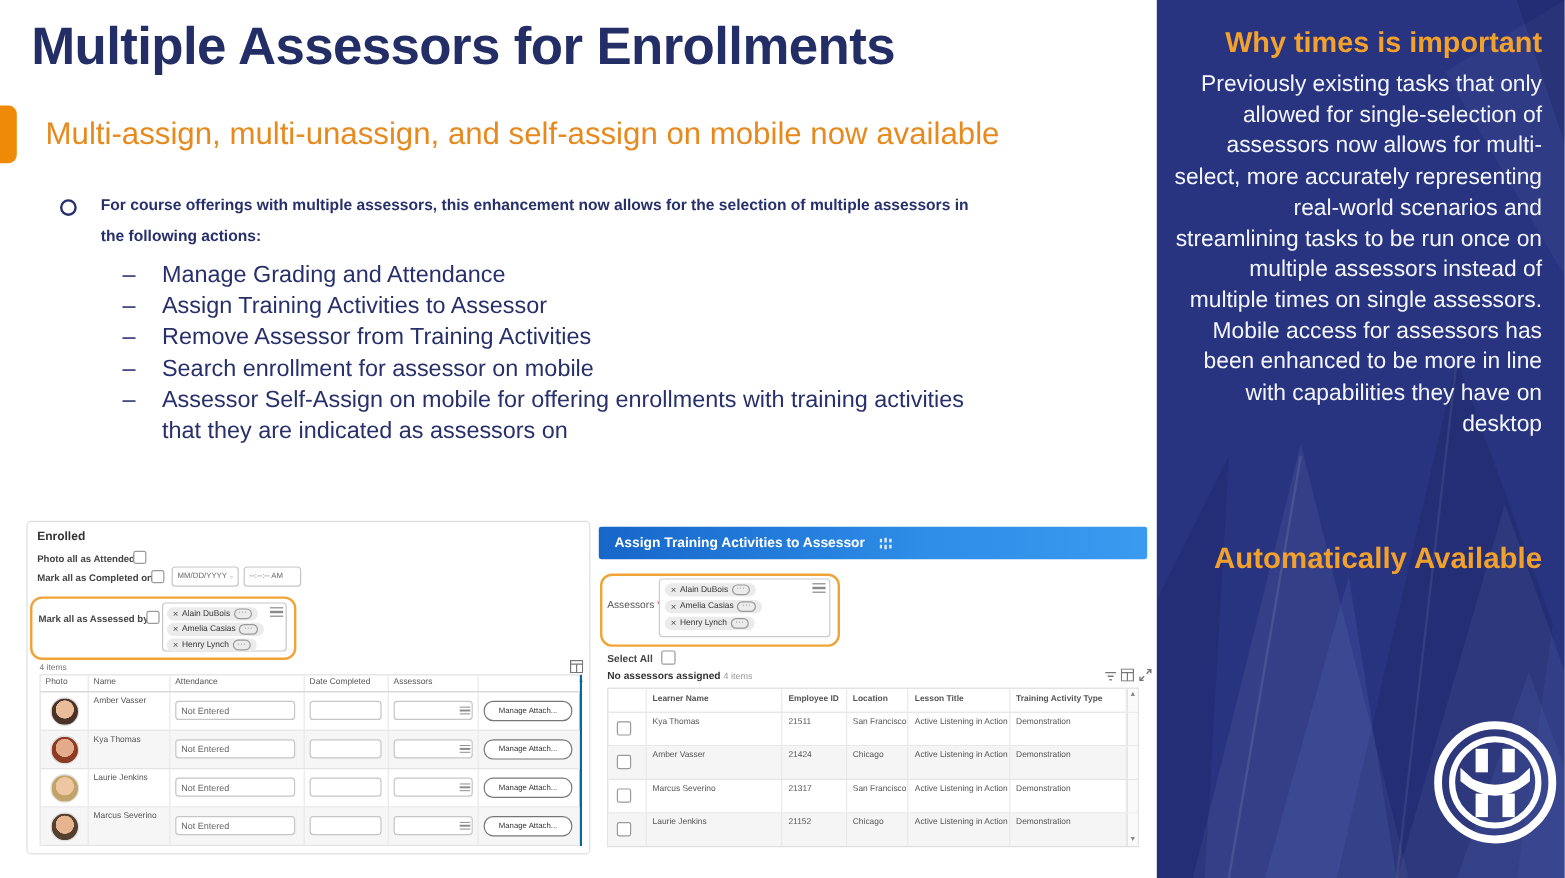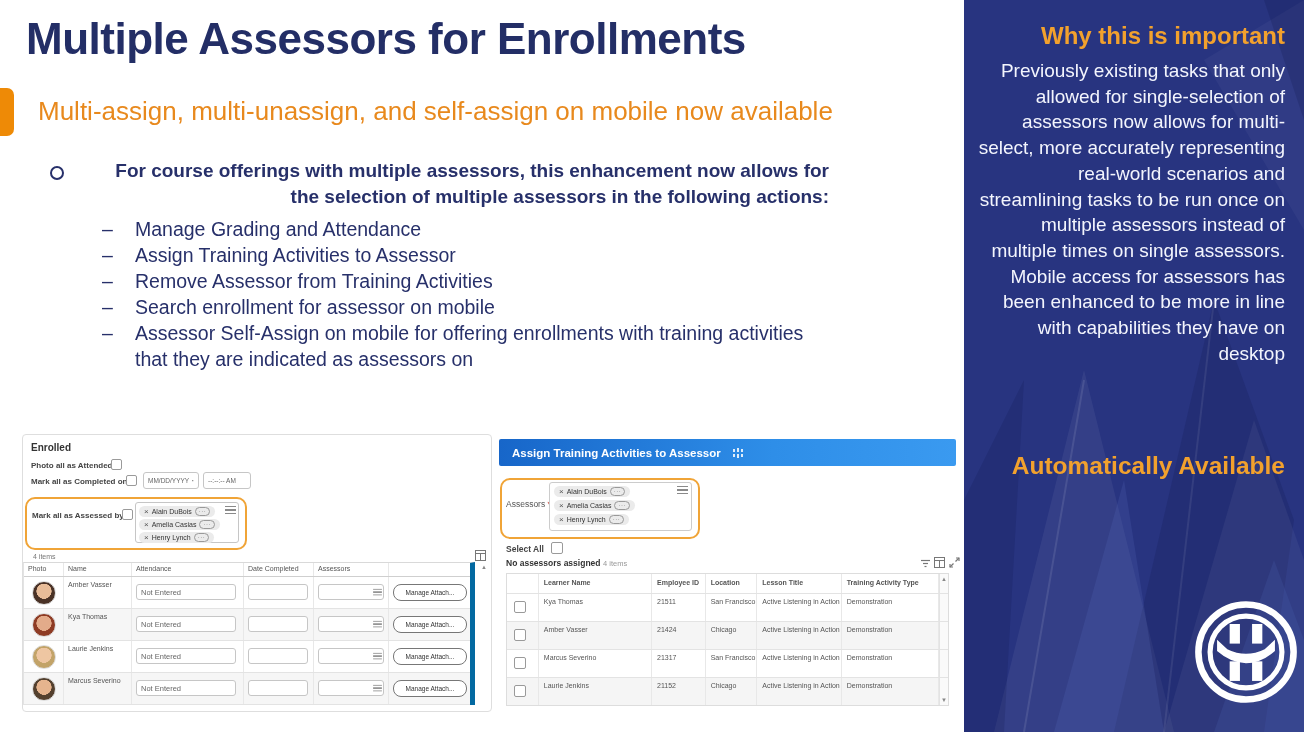--- a/index.html
+++ b/index.html
@@ -12,21 +12,21 @@
   .page-title{position:absolute;left:26px;top:14px;font-size:44px;font-weight:bold;
               color:#232e66;letter-spacing:-0.5px;}
   .accent-bar{position:absolute;left:0;top:88px;width:14px;height:48px;background:#ee8a06;
               border-radius:0 7px 7px 0;}
   .subtitle{position:absolute;left:38px;top:96px;font-size:26px;color:#e8891d;}
 
   .bullets{position:absolute;left:50px;top:158px;width:890px;color:#27306a;}
   .lvl1{display:flex;align-items:flex-start;margin-bottom:6px;}
   .lvl1 .ring{width:10px;height:10px;border:2px solid #27306a;border-radius:50%;
               margin:8px 20px 0 0;flex:none;}
-  .lvl1 .txt{font-size:19px;font-weight:bold;line-height:26px;max-width:745px;text-align:right;}
+  .lvl1 .txt{font-size:13px;font-weight:bold;line-height:26px;max-width:745px;}
   .lvl2{display:flex;margin-left:52px;}
   .lvl2 .dash{font-size:19.5px;line-height:26px;width:33px;flex:none;color:#27306a;}
   .lvl2 .txt{font-size:19.5px;line-height:26px;max-width:700px;}
   .grp2{margin-top:14px;}
 
   
   .cbx{display:inline-block;width:9px;height:9px;border:1px solid #9a9a9a;border-radius:2px;
        background:#fff;position:absolute;}
   .cbx.big{width:10px;height:10px;}
   .mini-input{position:absolute;border:1px solid #c6c6c6;border-radius:3px;background:#fff;
@@ -39,22 +39,22 @@
   .menu-icon{position:absolute;width:11px;height:9px;}
   .menu-icon i{display:block;height:1.3px;background:#8a8a8a;margin-bottom:2px;}
   .ring-highlight{position:absolute;border:2.5px solid #f0a437;border-radius:10px;}
 
   
   .shot-left{position:absolute;left:22px;top:434px;width:470px;height:278px;background:#fff;
              border:1px solid #dedede;border-radius:4px;box-sizing:border-box;}
   .sl-title{position:absolute;left:8px;top:7px;font-size:10px;font-weight:bold;color:#333;}
   .sl-label{position:absolute;font-size:8px;font-weight:bold;color:#444;}
   .items-count{position:absolute;font-size:7px;color:#777;}
-  .tbl{position:absolute;left:0;top:127px;width:452px;border-top:1px solid #d9d9d9;
-       border-left:1px solid #e3e3e3;border-right:5px solid #0369a1;box-sizing:border-box;}
+  .tbl{position:absolute;left:10px;top:127px;width:452px;border-top:1px solid #d9d9d9;
+       border-left:1px solid #e3e3e3;border-right:2px solid #0369a1;box-sizing:border-box;}
   .trow{display:flex;border-bottom:1px solid #e3e3e3;position:relative;}
   .trow.head{height:13px;background:#fff;border-bottom:1px solid #cfcfcf;}
   .trow.body{height:31px;}
   .trow.alt{background:#f6f6f6;}
   .tc{border-right:1px solid #e8e8e8;box-sizing:border-box;position:relative;font-size:7px;color:#555;}
   .tc:last-child{border-right:none;}
   .tc.h{font-size:7px;color:#555;padding:2px 0 0 4px;}
   .c1{width:40px;} .c2{width:68px;} .c3{width:112px;} .c4{width:70px;} .c5{width:75px;} .c6{width:81px;}
   .avatar{position:absolute;left:8px;top:4px;width:22px;height:22px;border-radius:50%;border:1px solid #ddd;}
   .nm{position:absolute;left:4px;top:4px;font-size:7px;color:#555;}
@@ -458,21 +458,21 @@
       <polygon points="30,732 120,370 210,732" fill="rgba(255,255,255,0.06)"></polygon>
       <polygon points="0,500 60,380 40,732 0,732" fill="rgba(10,16,60,0.15)"></polygon>
       <polygon points="150,732 250,300 330,520 300,732" fill="rgba(10,16,60,0.16)"></polygon>
       <polygon points="200,732 290,420 340,560 340,732" fill="rgba(255,255,255,0.05)"></polygon>
       <polygon points="90,732 160,480 200,732" fill="rgba(90,110,190,0.20)"></polygon>
       <polygon points="250,732 310,560 340,640 340,732" fill="rgba(90,110,190,0.16)"></polygon>
       <line x1="120" y1="380" x2="60" y2="732" stroke="rgba(255,255,255,0.10)" stroke-width="2"></line>
       <line x1="250" y1="300" x2="200" y2="732" stroke="rgba(255,255,255,0.08)" stroke-width="2"></line>
     </svg>
 
-    <div class="why-head">Why this is important</div>
+    <div class="why-head">Why times is important</div>
     <div class="why-body">Previously existing tasks that only allowed for single-selection of assessors now allows for multi-select, more accurately representing real-world scenarios and streamlining tasks to be run once on multiple assessors instead of multiple times on single assessors. Mobile access for assessors has been enhanced to be more in line with capabilities they have on desktop</div>
     <div class="auto-avail">Automatically Available</div>
 
     <svg class="logo" viewBox="-60 -60 120 120">
       <circle cx="0" cy="0" r="51" fill="none" stroke="#ffffff" stroke-width="7"></circle>
       <circle cx="0" cy="0" r="38.5" fill="none" stroke="#ffffff" stroke-width="5.5"></circle>
       <rect x="-17.5" y="-30" width="11" height="21" fill="#ffffff"></rect>
       <rect x="6.5" y="-30" width="11" height="21" fill="#ffffff"></rect>
       <rect x="-17.5" y="10" width="11" height="21" fill="#ffffff"></rect>
       <rect x="6.5" y="10" width="11" height="21" fill="#ffffff"></rect>

